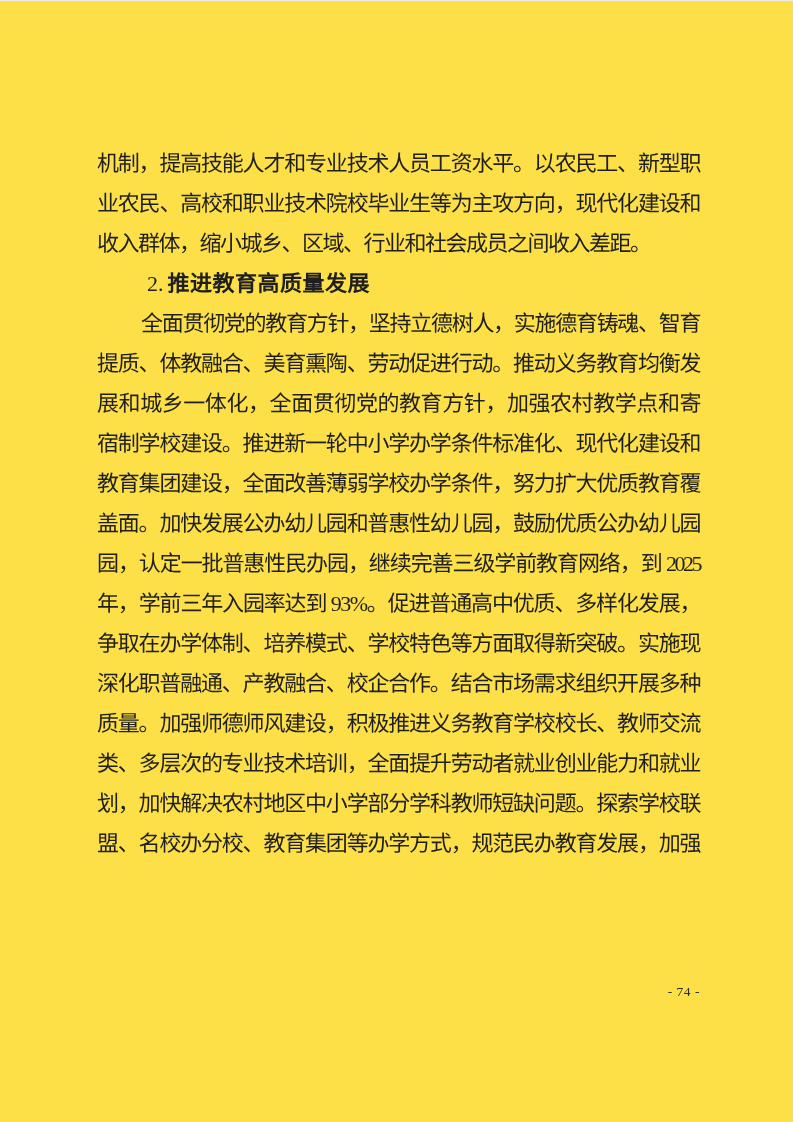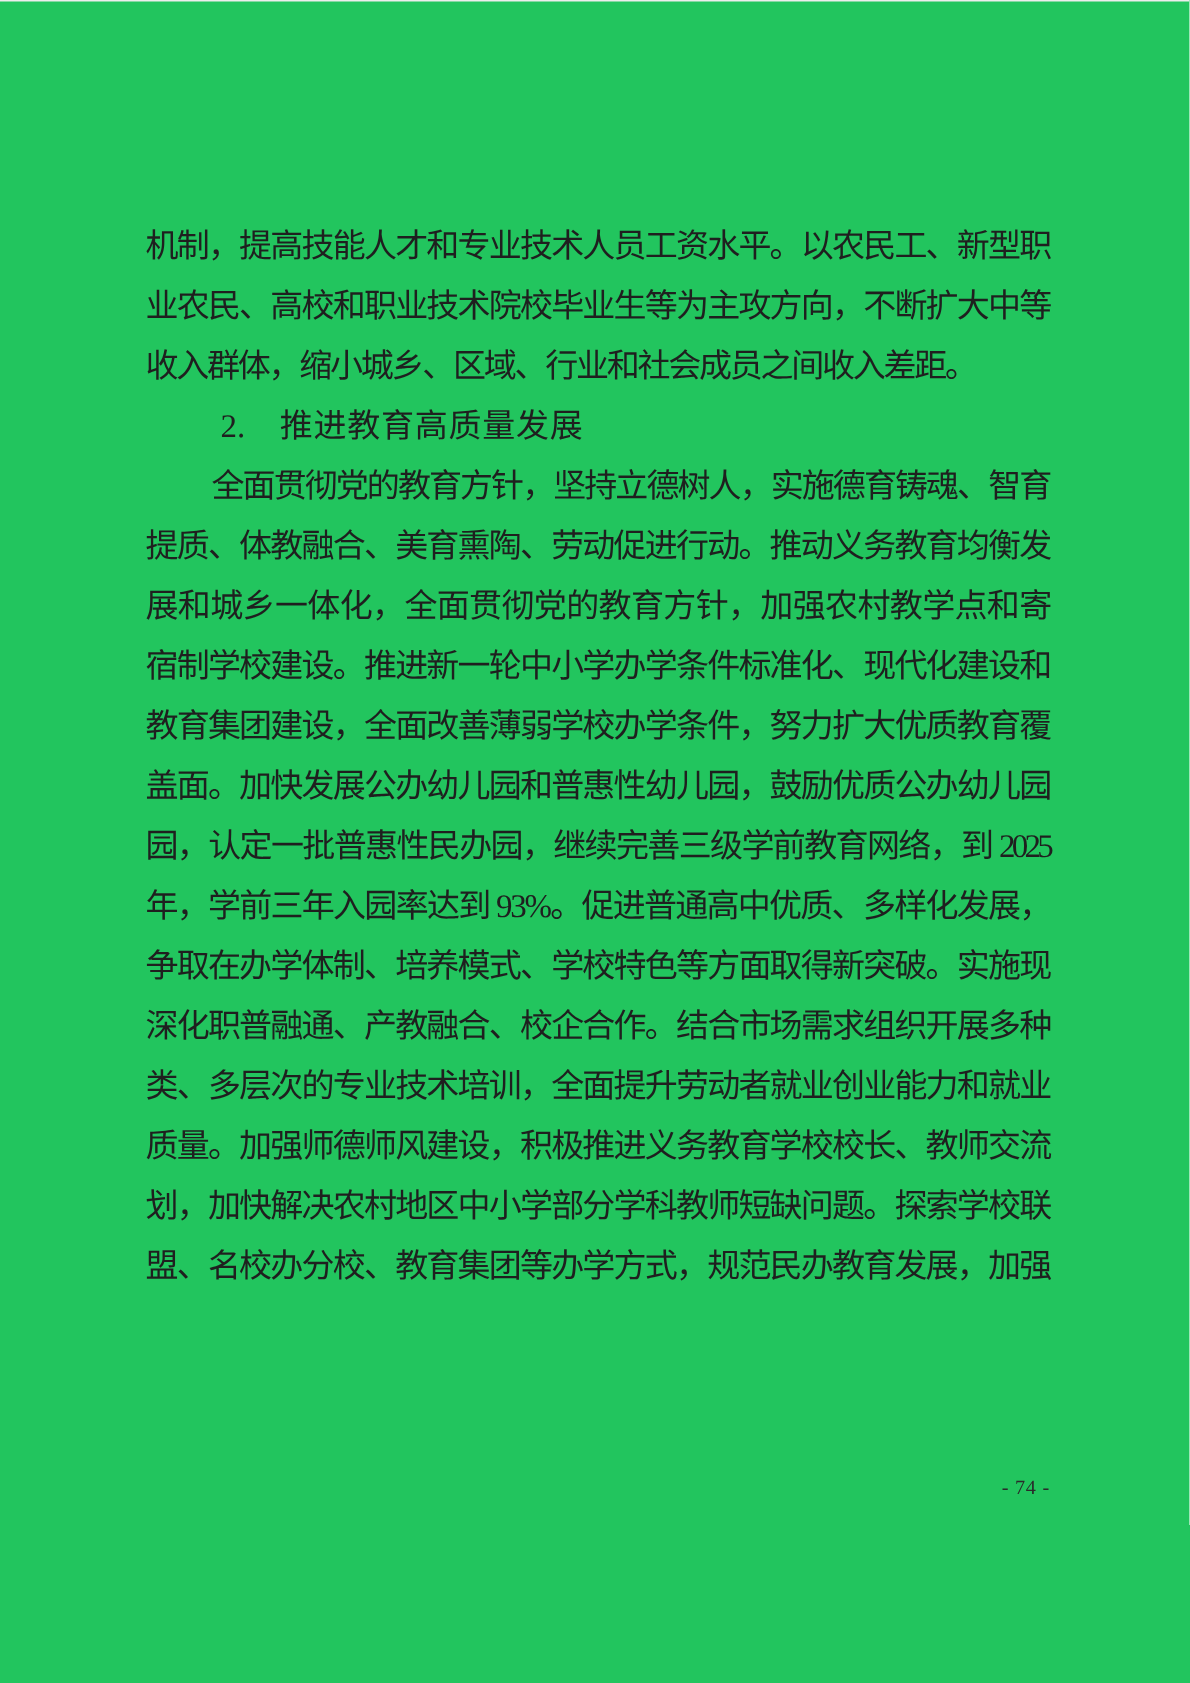--- a/index.html
+++ b/index.html
@@ -4,21 +4,21 @@
 <style>
   html, body {
     margin: 0;
     padding: 0;
     background: #ffffff;
   }
   .page {
     position: relative;
     width: 793px;
     height: 1122px;
-    background: #22c55e;
+    background: #fde047;
     overflow: hidden;
     font-family: "Liberation Serif", "DejaVu Serif", serif;
     color: #1f1f1f;
   }
   .page-top-edge {
     position: absolute;
     top: 0; left: 0;
     width: 100%;
     height: 1px;
     background: #ededed;
@@ -55,22 +55,22 @@
     height: 40px;
     text-align: left;
     padding-left: 50px;
   }
   .heading-number {
     font-weight: 400;
     letter-spacing: 0;
   }
   .heading-title {
     font-family: "Liberation Sans", "DejaVu Sans", sans-serif;
-    font-weight: 400;
-    margin-left: 23px;
+    font-weight: 700;
+    margin-left: 4px;
     letter-spacing: 0.5px;
   }
   .page-number {
     position: absolute;
     top: 983px;
     right: 93px;
     font-size: 13.5px;
     line-height: 18px;
     color: #2a2a2a;
     letter-spacing: 0.5px;
@@ -79,37 +79,37 @@
 </style>
 </head>
 <body>
 
 <div class="page">
   <div class="page-top-edge"></div>
 
   <div class="text-block">
 
     <div class="line">机制，提高技能人才和专业技术人员工资水平。以农民工、新型职</div>
-    <div class="line">业农民、高校和职业技术院校毕业生等为主攻方向，不断扩大中等</div>
+    <div class="line">业农民、高校和职业技术院校毕业生等为主攻方向，现代化建设和</div>
     <div class="line para-end">收入群体，缩小城乡、区域、行业和社会成员之间收入差距。</div>
 
     <div class="heading-line">
       <span class="heading-number">2.</span><span class="heading-title">推进教育高质量发展</span>
     </div>
 
     <div class="line indent">全面贯彻党的教育方针，坚持立德树人，实施德育铸魂、智育</div>
     <div class="line">提质、体教融合、美育熏陶、劳动促进行动。推动义务教育均衡发</div>
     <div class="line">展和城乡一体化，全面贯彻党的教育方针，加强农村教学点和寄</div>
     <div class="line">宿制学校建设。推进新一轮中小学办学条件标准化、现代化建设和</div>
     <div class="line">教育集团建设，全面改善薄弱学校办学条件，努力扩大优质教育覆</div>
     <div class="line">盖面。加快发展公办幼儿园和普惠性幼儿园，鼓励优质公办幼儿园</div>
     <div class="line tight">园，认定一批普惠性民办园，继续完善三级学前教育网络，到 2025</div>
     <div class="line">年，学前三年入园率达到 93%。促进普通高中优质、多样化发展，</div>
     <div class="line">争取在办学体制、培养模式、学校特色等方面取得新突破。实施现</div>
     <div class="line">深化职普融通、产教融合、校企合作。结合市场需求组织开展多种</div>
+    <div class="line">质量。加强师德师风建设，积极推进义务教育学校校长、教师交流</div>
     <div class="line">类、多层次的专业技术培训，全面提升劳动者就业创业能力和就业</div>
-    <div class="line">质量。加强师德师风建设，积极推进义务教育学校校长、教师交流</div>
     <div class="line">划，加快解决农村地区中小学部分学科教师短缺问题。探索学校联</div>
     <div class="line">盟、名校办分校、教育集团等办学方式，规范民办教育发展，加强</div>
   </div>
 
   <div class="page-number">- 74 -</div>
 </div>
 
 </body></html>

